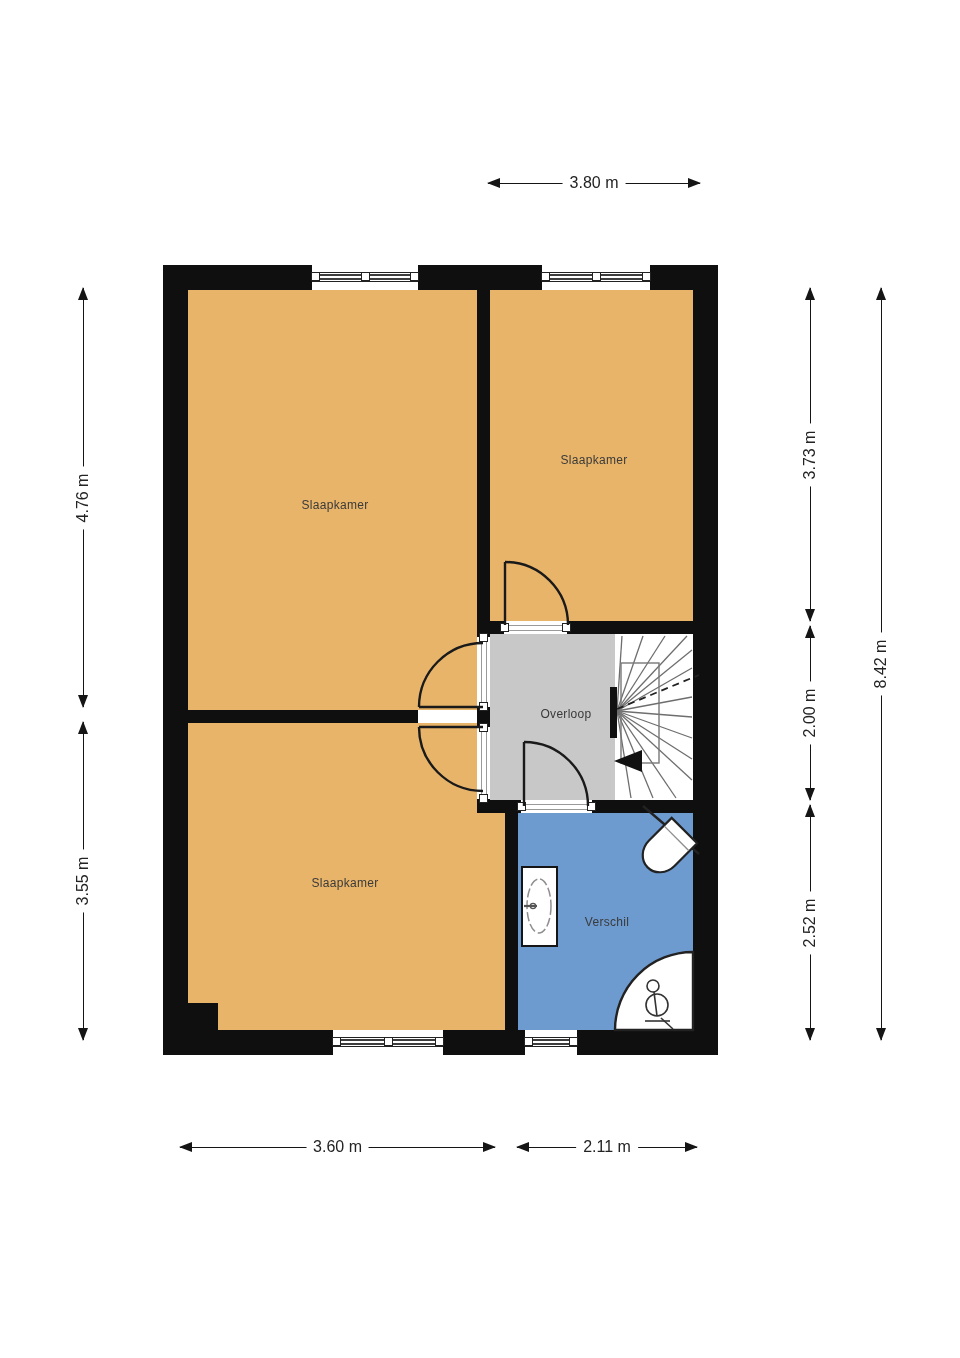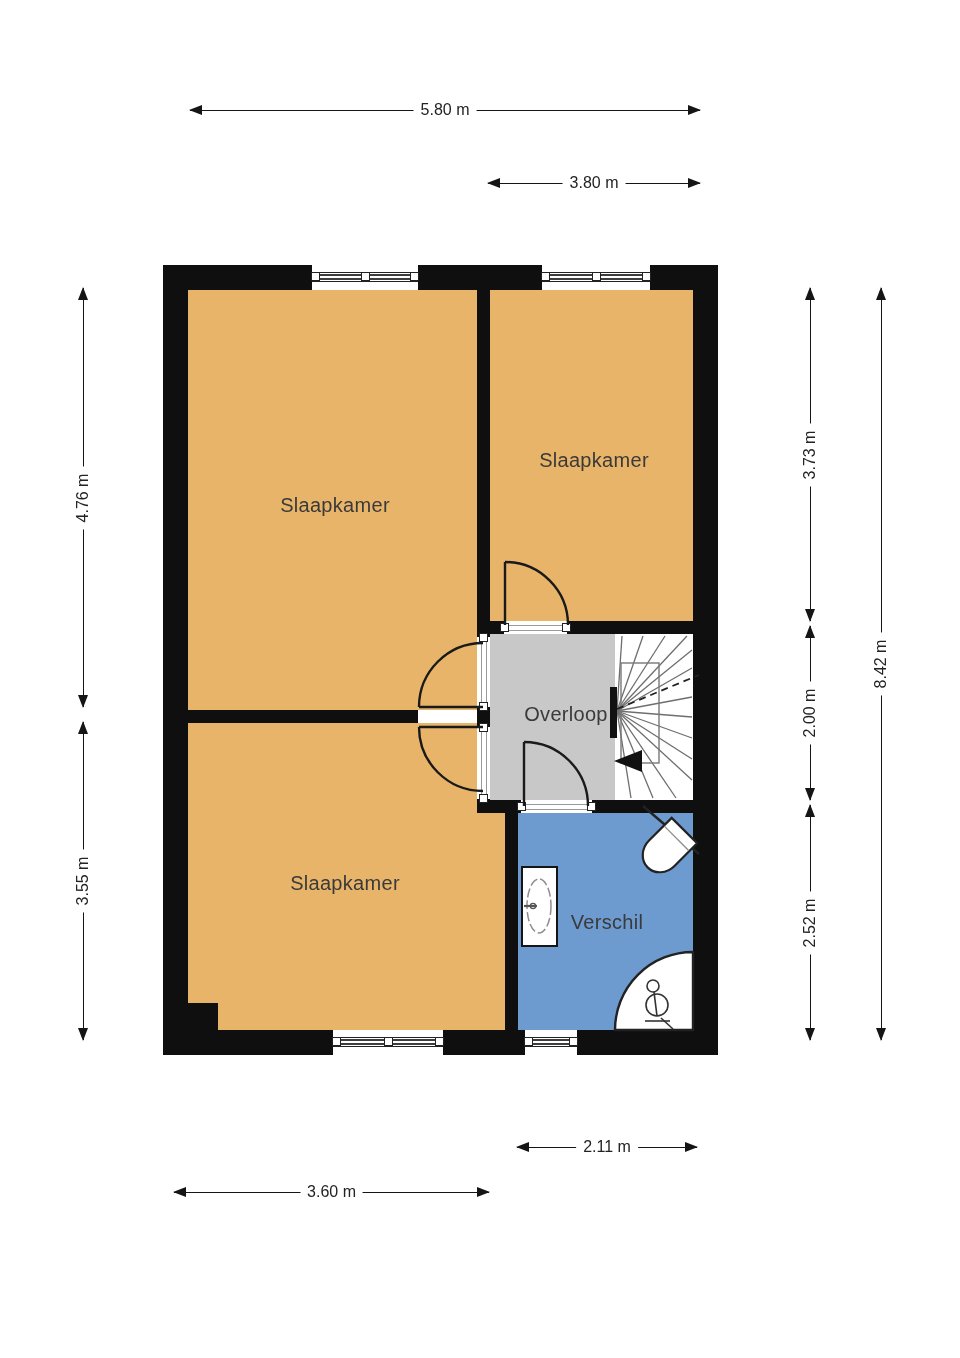--- a/index.html
+++ b/index.html
@@ -1,20 +1,20 @@
 <!DOCTYPE html>
 <html><head>
 <meta charset="utf-8">
 <style>
   html,body{margin:0;padding:0;background:#fff;}
   #canvas{position:relative;width:960px;height:1358px;background:#fff;overflow:hidden;
           font-family:"Liberation Sans", sans-serif;}
   .room{position:absolute;}
   .wall{position:absolute;background:#0f0f0f;}
-  .room-label{position:absolute;transform:translate(-50%,-50%);font-size:20px;color:#3a3a3a;
+  .room-label{position:absolute;transform:translate(-50%,-50%);font-size:12px;color:#3a3a3a;
               letter-spacing:.3px;white-space:nowrap;}
   
   .win{position:absolute;background:#fff;}
   .glaze{position:absolute;left:0;right:0;top:7px;height:10px;background:#fff;border:1.5px solid #222;
          box-sizing:border-box;}
   .glaze::before{content:"";position:absolute;left:0;right:0;top:1px;height:2px;background:#3d3d3d;}
   .glaze::after{content:"";position:absolute;left:0;right:0;bottom:1px;height:2px;background:#3d3d3d;}
   .post{position:absolute;width:9px;height:9px;background:#fff;border:1.5px solid #222;
         box-sizing:border-box;top:7px;}
   
@@ -177,26 +177,20 @@
       <line x1="661" y1="1018" x2="673" y2="1029" stroke="#333" stroke-width="1.6"></line>
     </g>
   </svg>
 
   <span class="room-label" style="left:335px;top:505px;">Slaapkamer</span>
   <span class="room-label" style="left:594px;top:460px;">Slaapkamer</span>
   <span class="room-label" style="left:345px;top:883px;">Slaapkamer</span>
   <span class="room-label" style="left:566px;top:714px;">Overloop</span>
   <span class="room-label" style="left:607px;top:922px;">Verschil</span>
 
-  <div class="dim" style="left:190px;top:100px;width:510px;height:20px;">
-    <span class="line-h"></span>
-    <span class="ah left"></span>
-    <span class="ah right"></span>
-    <span class="dim-label h">5.80 m</span>
-  </div>
   <div class="dim" style="left:488px;top:173px;width:212px;height:20px;">
     <span class="line-h"></span>
     <span class="ah left"></span>
     <span class="ah right"></span>
     <span class="dim-label h">3.80 m</span>
   </div>
 
   <div class="dim" style="left:73px;top:288px;width:20px;height:419px;">
     <span class="line-v"></span>
     <span class="ah up"></span>
@@ -228,21 +222,21 @@
     <span class="ah down"></span>
     <span class="dim-label v">2.52 m</span>
   </div>
   <div class="dim" style="left:871px;top:288px;width:20px;height:752px;">
     <span class="line-v"></span>
     <span class="ah up"></span>
     <span class="ah down"></span>
     <span class="dim-label v">8.42 m</span>
   </div>
 
-  <div class="dim" style="left:174px;top:1137px;width:315px;height:20px;margin-top:45px;">
+  <div class="dim" style="left:180px;top:1137px;width:315px;height:20px;">
     <span class="line-h"></span>
     <span class="ah left"></span>
     <span class="ah right"></span>
     <span class="dim-label h">3.60 m</span>
   </div>
   <div class="dim" style="left:517px;top:1137px;width:180px;height:20px;text-align:center;">
     <span class="line-h"></span>
     <span class="ah left"></span>
     <span class="ah right"></span>
     <span class="dim-label h">2.11 m</span>

